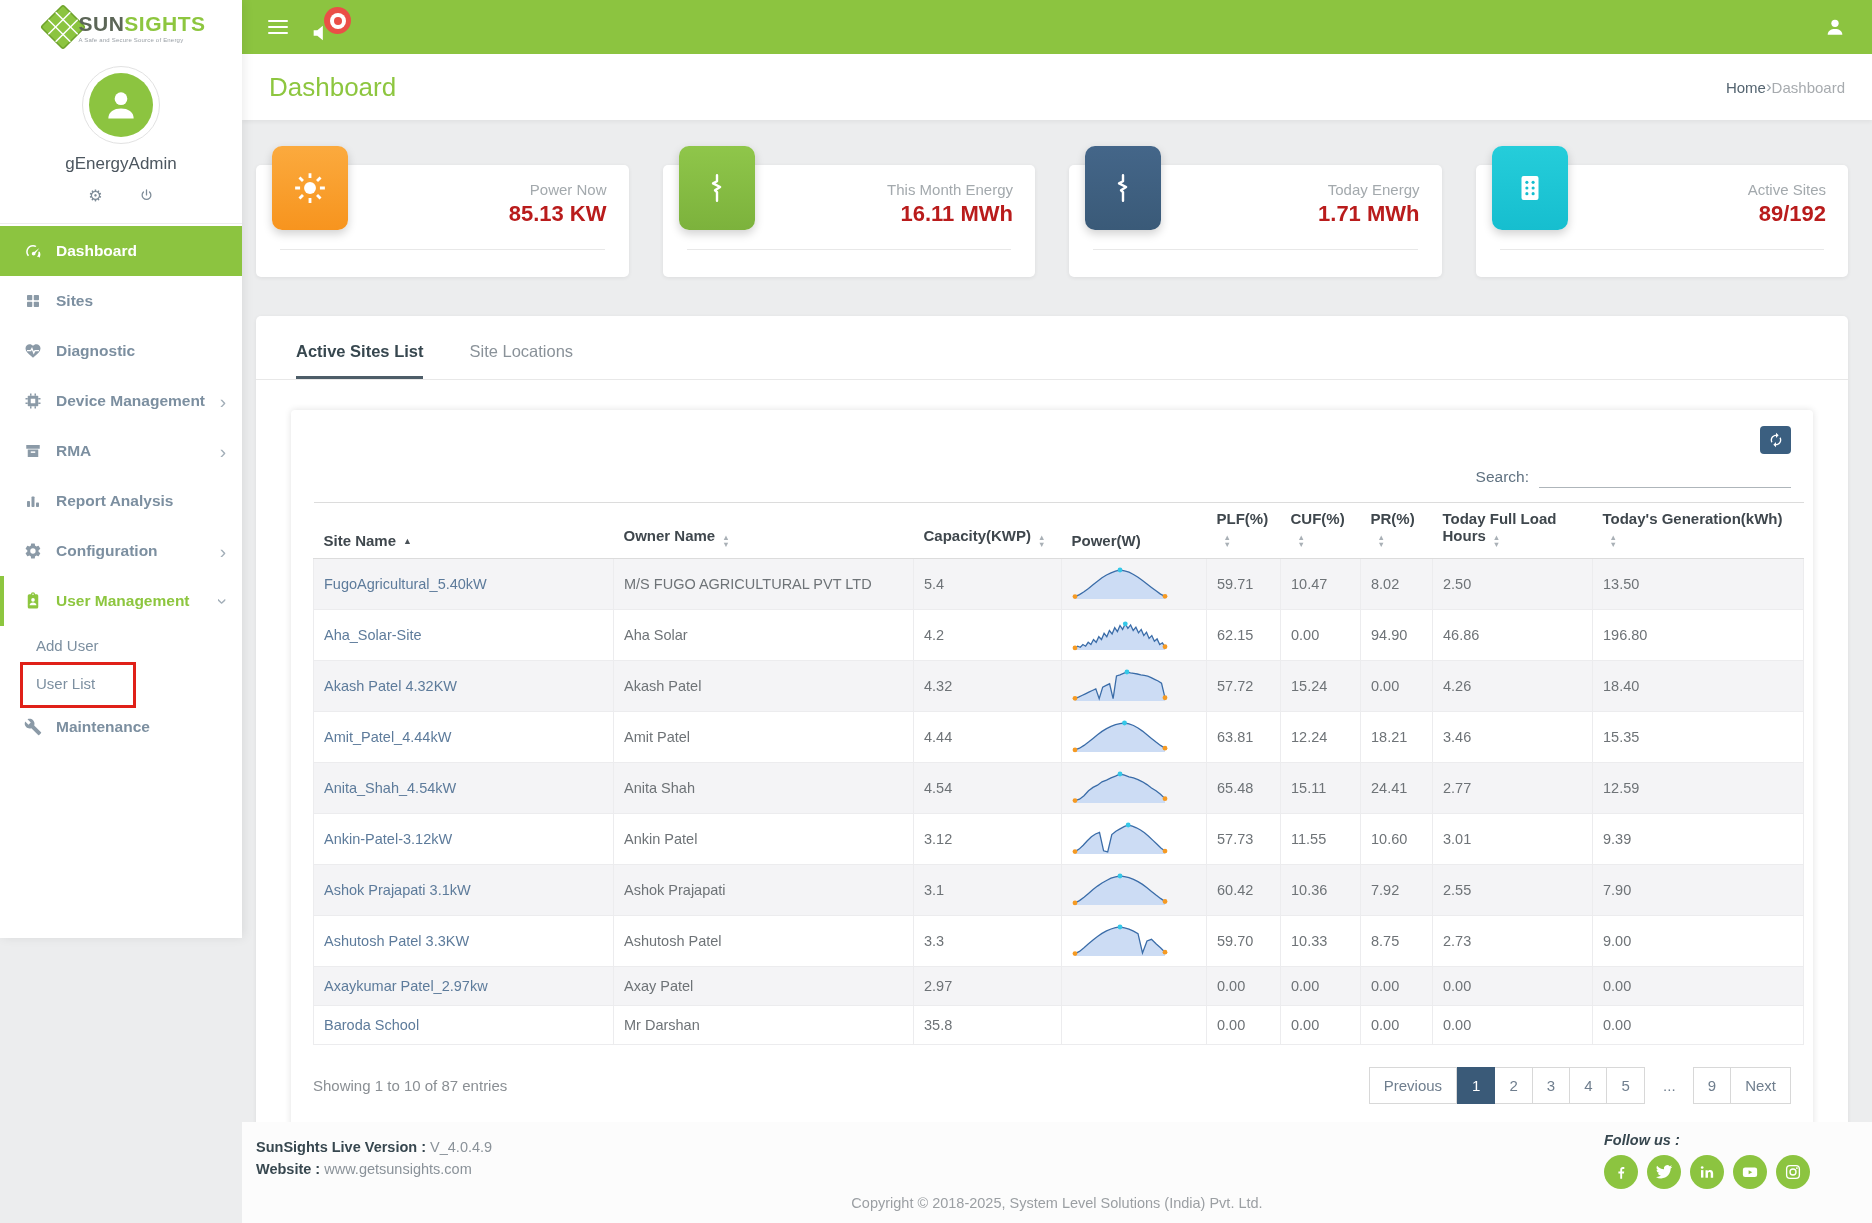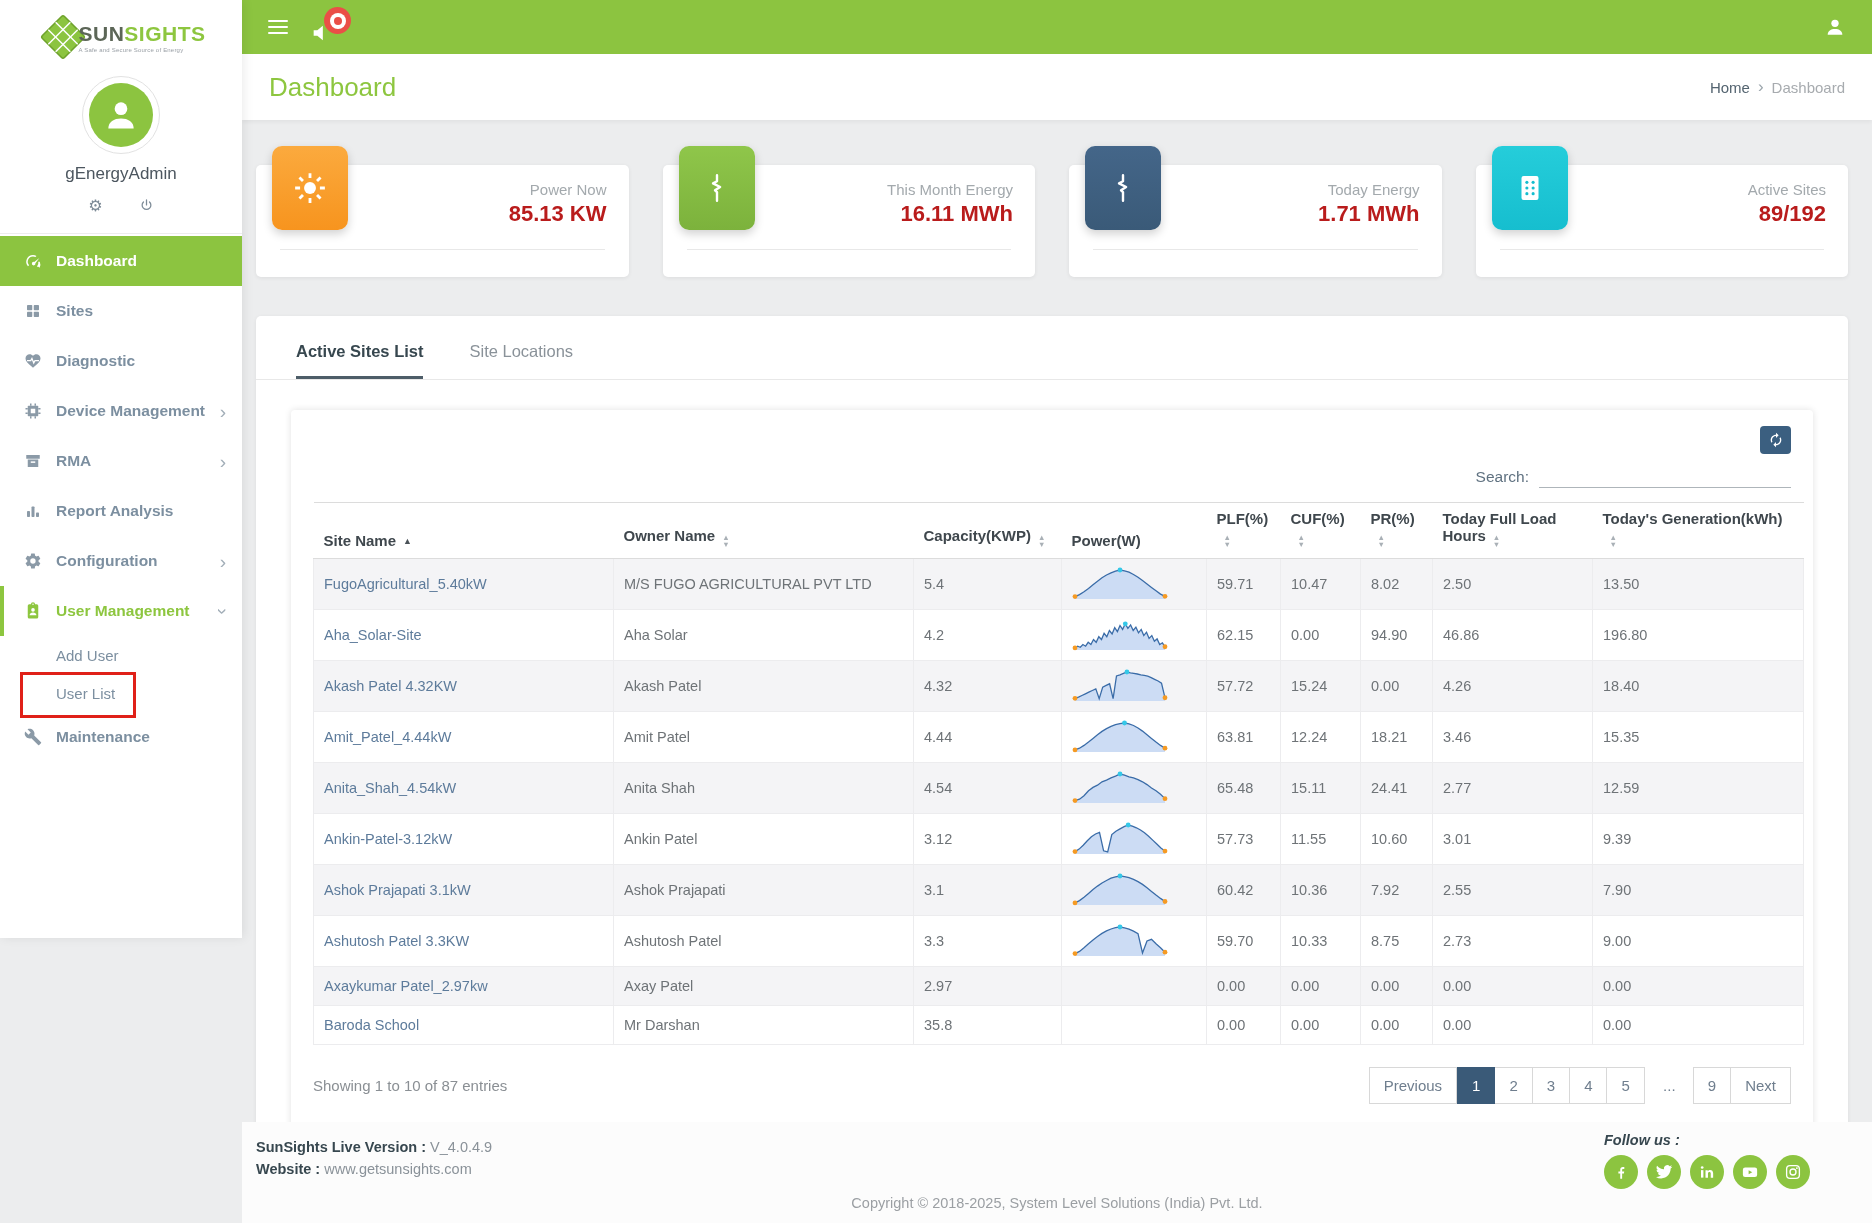--- a/index.html
+++ b/index.html
@@ -11,21 +11,21 @@
     overflow: hidden;
     color: #444;
   }
   svg { display:block; }
 
   
   .sidebar {
     position:absolute; left:0; top:0; width:242px; height:938px;
     background:#fff; z-index:6; box-shadow:2px 0 10px rgba(0,0,0,.08);
   }
-  .logo-row { display:flex; align-items:center; justify-content:center; padding-top:10px; }
+  .logo-row { display:flex; align-items:center; justify-content:center; }
   .logo-diamond { width:54px; height:54px; margin-right:-12px; }
   .logo-textwrap { text-align:left; }
   .logo-title { font-size:21px; font-weight:bold; letter-spacing:.5px; }
   .logo-sun { color:#5c6657; }
   .logo-sights { color:#8dc63f; }
   .logo-tagline { font-size:6px; color:#9aa0a6; margin-top:1px; letter-spacing:.2px; }
   .avatar-ring {
     width:78px; height:78px; border-radius:50%;
     border:1px solid #e2e2e2; margin:12px auto 0;
     display:flex; align-items:center; justify-content:center;
@@ -49,21 +49,21 @@
   }
   .menu-item .mi-icon { width:18px; height:18px; color:#8b9aa7; flex:0 0 auto; }
   .menu-item .mi-icon svg { width:18px; height:18px; }
   .menu-item.active { background:#8cc440; color:#fff; }
   .menu-item.active .mi-icon { color:#fff; }
   .menu-item.highlight { color:#8dc63f; border-left:4px solid #8dc63f; padding-left:20px; }
   .menu-item.highlight .mi-icon { color:#8dc63f; }
   .mi-chevron { margin-left:auto; color:#a2aeb8; font-size:19px; line-height:1; font-weight:400; }
   .mi-chevron.down { transform:rotate(90deg); }
   .submenu-item {
-    height:38px; display:flex; align-items:center; padding-left:56px;
+    height:38px; display:flex; align-items:center; padding-left:36px;
     color:#7c8fa0; font-size:15px; cursor:pointer; position:relative;
   }
   .submenu-item.annotated::after {
     content:""; position:absolute; left:20px; top:-2px; width:110px; height:40px;
     border:3px solid #e02018; pointer-events:none;
   }
 
   
   .topbar {
     position:absolute; left:242px; top:0; right:0; height:54px;
@@ -79,21 +79,21 @@
   .bullseye i b { width:8px; height:8px; border-radius:50%; background:#ea4f47; }
   .topbar-user { margin-left:auto; margin-right:26px; cursor:pointer; }
   .topbar-user svg { width:22px; height:22px; }
 
   
   .titlebar {
     position:absolute; left:242px; top:54px; right:0; height:66px; background:#fff;
     display:flex; align-items:center; box-shadow:0 2px 4px rgba(0,0,0,.05); z-index:4;
   }
   .page-title { margin-left:27px; font-size:26px; color:#8dc63f; }
-  .breadcrumb { margin-left:auto; margin-right:27px; font-size:15px; display:flex; align-items:center; gap:8px; }
+  .breadcrumb { margin-left:auto; margin-right:27px; font-size:15px; display:flex; align-items:center; }
   .bc-home { color:#546470; cursor:pointer; }
   .bc-sep { color:#9aa4ab; font-size:17px; }
   .bc-current { color:#a7abaf; }
 
   
   .content { position:absolute; left:242px; top:120px; right:0; bottom:101px; background:#ecedee; overflow:hidden; }
   .stats { display:flex; gap:34px; margin:45px 24px 0 14px; }
   .stat-card {
     flex:1; position:relative; background:#fff; border-radius:5px; height:112px;
     box-shadow:0 1px 4px rgba(0,0,0,.07);

